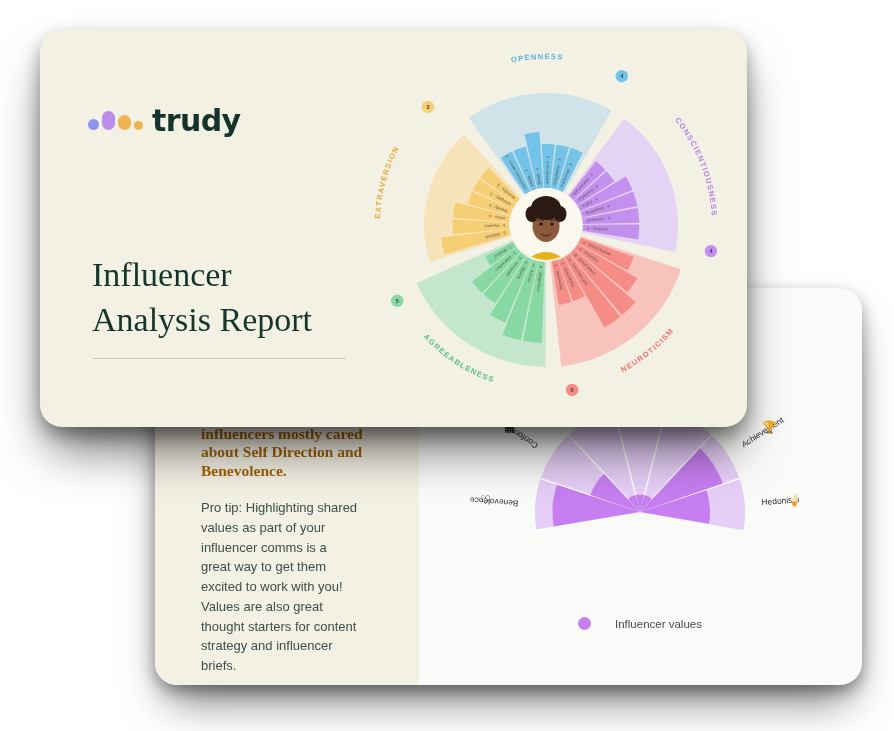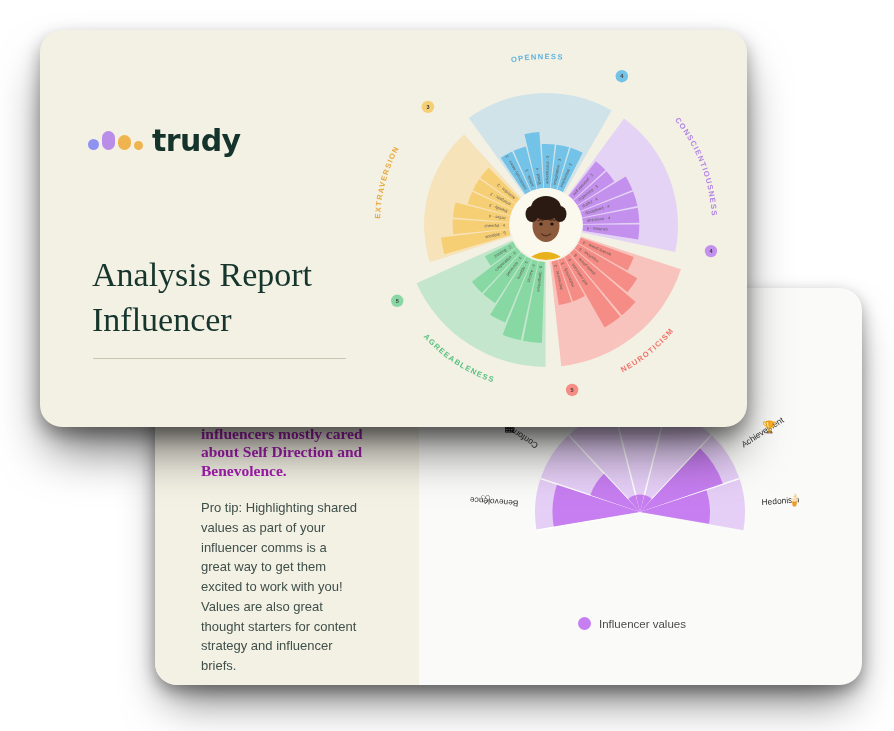--- a/index.html
+++ b/index.html
@@ -24,21 +24,21 @@
     background:#F3F0E4;
   }
 
   #front-card{
     left:40px;top:30px;width:707px;height:397px;
     background:#F3F0E4;
     box-shadow:0 30px 50px -10px rgba(0,0,0,.6), 0 8px 18px rgba(0,0,0,.35);
   }
 
   
-  .logo{position:absolute;left:88px;top:103px;display:flex;align-items:center;gap:9px;margin-top:20px;}
+  .logo{position:absolute;left:88px;top:103px;display:flex;align-items:center;gap:9px;}
   .logo-dots{display:flex;align-items:flex-end;gap:3px;}
   .dot-a{width:11px;height:11px;border-radius:50%;background:#8E93F2;}
   .dot-b{width:13px;height:19px;border-radius:7px;background:#B98DE8;}
   .dot-c{width:13px;height:15px;border-radius:7px 7px 7px 7px;background:#F0B44E;}
   .dot-d{width:9px;height:9px;border-radius:50%;background:#F0B44E;}
   .logo-word{
     font-family:"DejaVu Sans",sans-serif;font-weight:700;font-size:30px;
     color:#14332B;letter-spacing:-0.6px;
   }
 
@@ -57,36 +57,36 @@
   #sunburst{position:absolute;left:376px;top:52px;width:340px;height:350px;}
   #sunburst svg{display:block;width:340px;height:350px;overflow:visible;}
   .spoke-label{font-family:"Liberation Sans",sans-serif;font-size:4.1px;fill:#5d5a52;}
   .cat-label{font-family:"Liberation Sans",sans-serif;font-size:7.6px;font-weight:700;letter-spacing:1.25px;}
   .badge-num{font-family:"Liberation Sans",sans-serif;font-size:5.5px;font-weight:700;fill:#3b3b3b;}
 
   
   .body-head{
     position:absolute;left:201px;top:425px;width:185px;
     font-family:"Liberation Serif",serif;font-size:15.5px;line-height:1.18;
-    font-weight:700;color:#a21caf;
+    font-weight:700;color:#a16207;
   }
   .pro-tip{
     position:absolute;left:201px;top:498px;width:158px;
     font-family:"Liberation Sans",sans-serif;font-size:13px;line-height:1.52;
     color:#3f4f4a;
   }
 
   
   #radar{position:absolute;left:488px;top:392px;width:310px;height:245px;}
   #radar svg{display:block;width:310px;height:245px;overflow:visible;}
   .radar-label{font-family:"Liberation Sans",sans-serif;font-size:8.4px;fill:#2c2c2c;}
   .radar-icon{font-size:12px;}
 
   .legend{
-    position:absolute;left:578px;top:617px;display:flex;align-items:center;gap:8px;justify-content:space-between;
+    position:absolute;left:578px;top:617px;display:flex;align-items:center;gap:24px;justify-content:space-between;
   }
   .legend-dot{width:13px;height:13px;border-radius:50%;background:#C77EF0;}
   .legend-text{font-family:"Liberation Sans",sans-serif;font-size:11.5px;color:#4a4a4a;}
 
   
   .face{
     position:absolute;left:510px;top:188px;width:72px;height:72px;border-radius:50%;
     overflow:hidden;background:#FBF8EE;
   }
 </style>
@@ -161,22 +161,22 @@
     <span class="logo-dots">
       <span class="dot-a"></span>
       <span class="dot-b"></span>
       <span class="dot-c"></span>
       <span class="dot-d"></span>
     </span>
     <span class="logo-word">trudy</span>
   </div>
 
   <div class="title">
+    <div>Influencer</div>
     <div>Analysis Report</div>
-    <div>Influencer</div>
   </div>
   <div class="title-rule"></div>
 
   <div id="sunburst">
     <svg viewBox="0 0 340 350" xmlns="http://www.w3.org/2000/svg">
       <g id="sb-outer">
           <path d="M92.7855869016876 65.93957589340886 A132 132 0 0 1 235.6005628556373 58.454960155301436 L188.38803655801954 140.89267822534964 A37 37 0 0 0 148.35656602547303 142.9906386973949 Z" fill="#CFE3E9"></path>
           <path d="M247.95994812583015 66.48123879701815 A132 132 0 0 1 299.2104953165424 199.99347884311632 L206.21809338418234 180.56635391814623 A37 37 0 0 0 191.85240970193723 143.14246845067933 Z" fill="#E4D3F4"></path>
           <path d="M304.8960313165006 217.35155842873704 A142 142 0 0 1 185.33590851025522 314.1694368840688 L173.99597616112283 209.78358566697568 A37 37 0 0 0 205.14896590641214 184.5563919849526 Z" fill="#F8C3BD"></path>
           <path d="M169.50432749903823 314.9991348874062 A142 142 0 0 1 40.47894350353724 231.20907080550333 L136.2515557016259 188.16715225213818 A37 37 0 0 0 169.8708458976367 209.99977458333825 Z" fill="#C4E6CC"></path>

